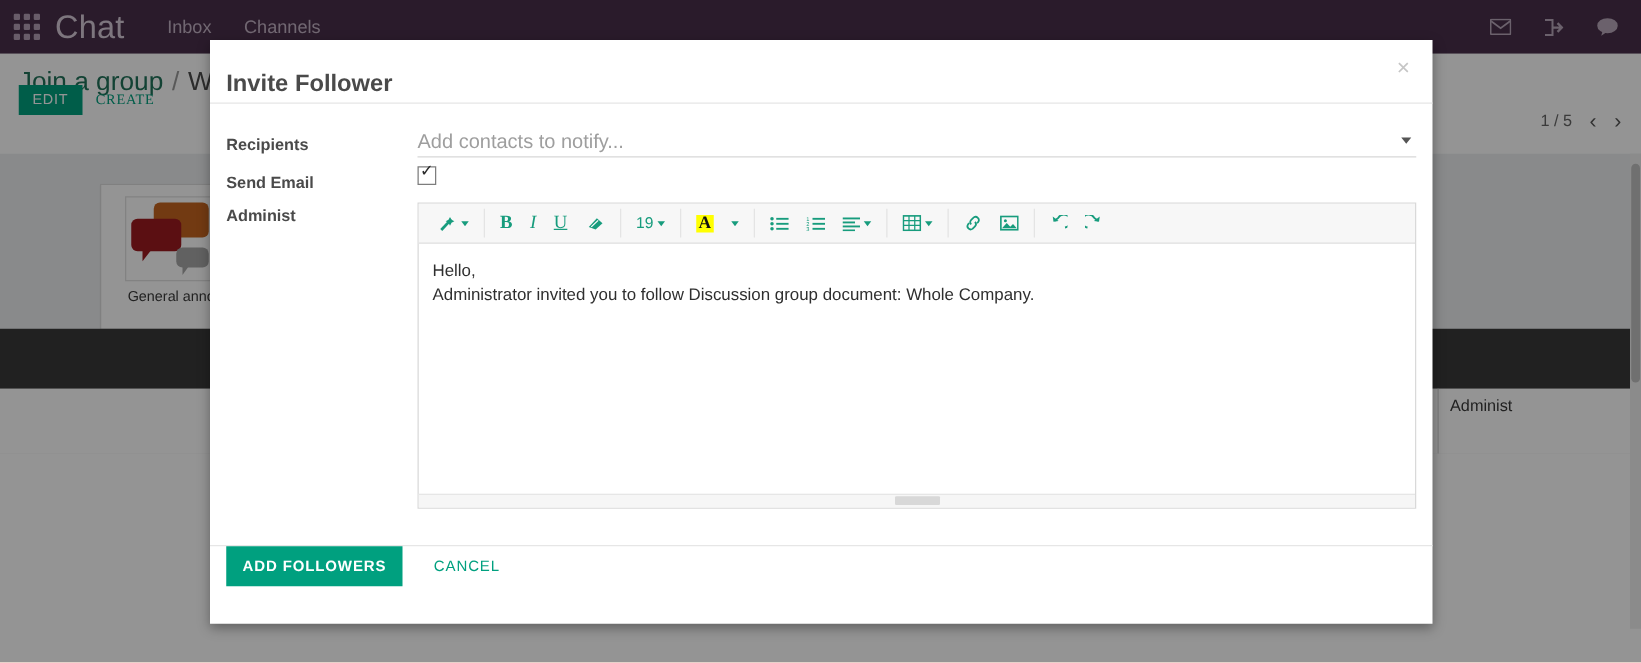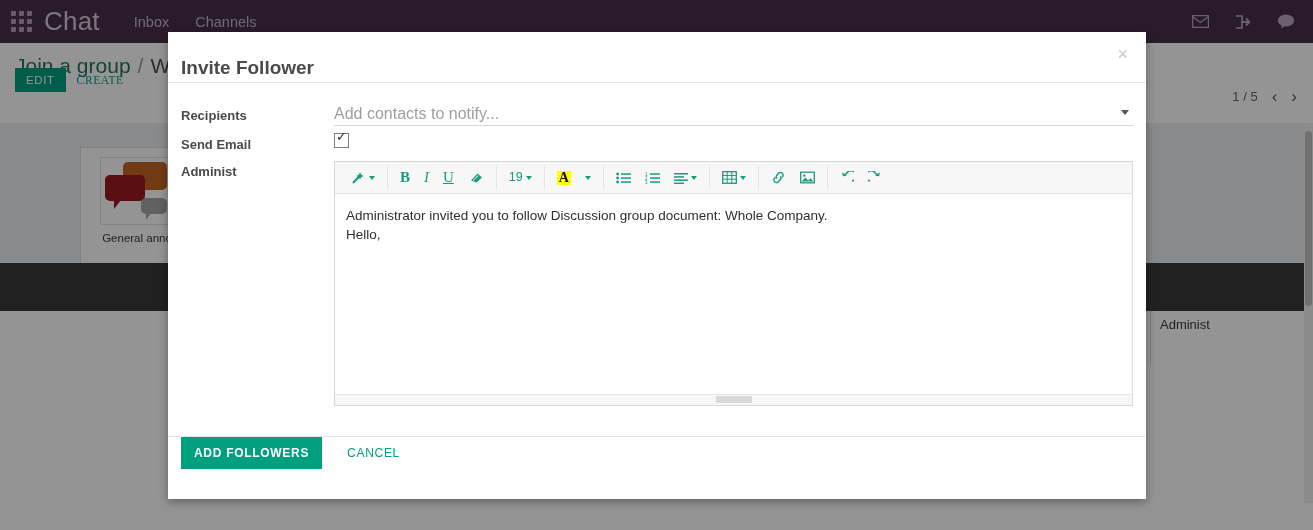--- a/index.html
+++ b/index.html
@@ -346,22 +346,22 @@
                   <svg width="14" height="13" viewBox="0 0 14 13">
                       <path d="M2 10 A5.2 5.2 0 1 1 7.4 2.3 L10.4 4.6" fill="none" stroke="#179c7d" stroke-width="1.5"></path>
                       <path d="M11.8 1.2 L11.2 5.3 L7.1 4.7 Z" fill="#179c7d"></path>
                     </svg>
                 </button>
               </div>
 
             </div>
 
             <div class="etext">
+              <div>Hello,</div>
               <div>Administrator invited you to follow Discussion group document: Whole Company.</div>
-              <div>Hello,</div>
             </div>
 
             <div class="ehandle">
                 <i></i>
               </div>
           </div>
         </div>
       </div>
 
     </div>

